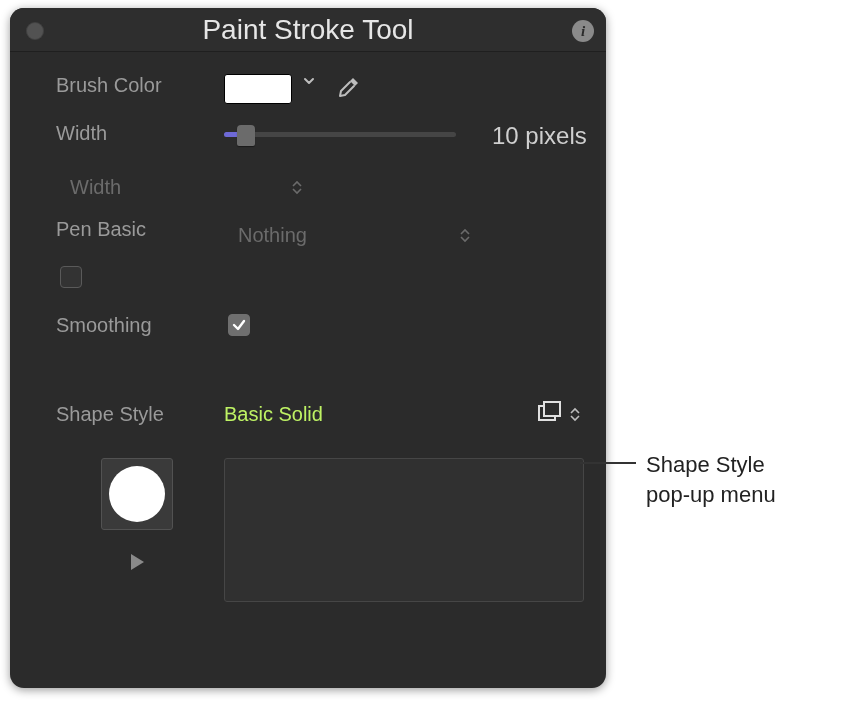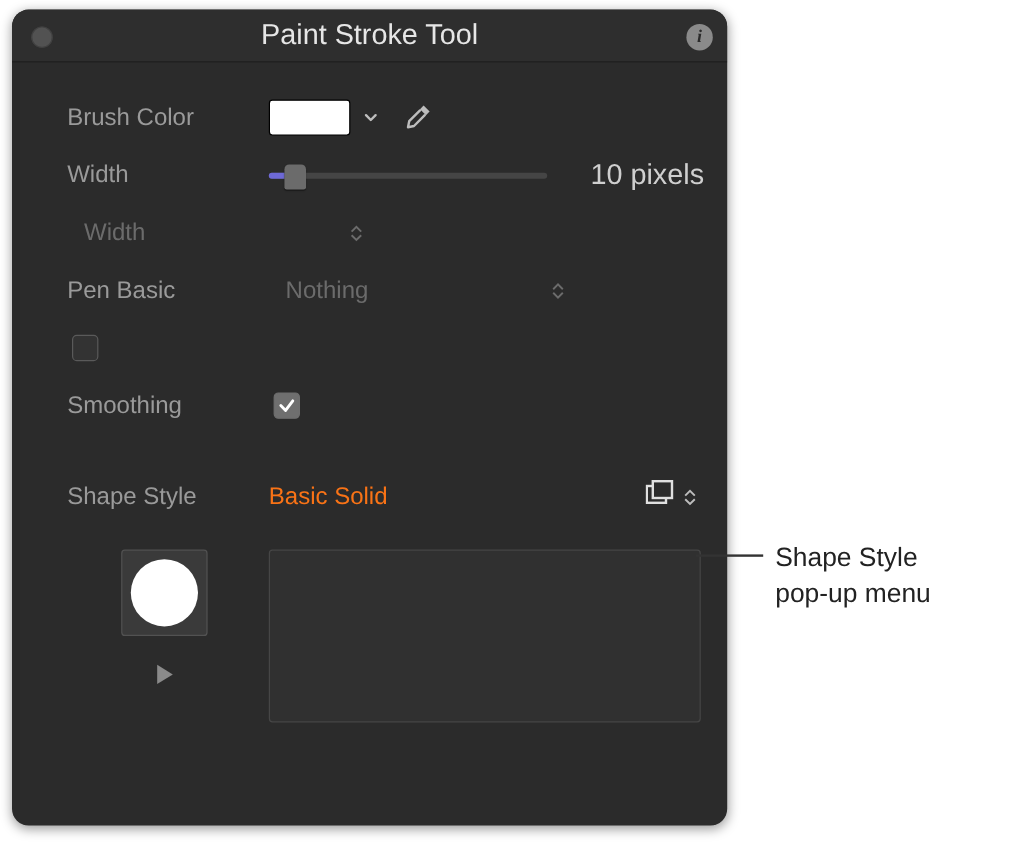--- a/index.html
+++ b/index.html
@@ -37,21 +37,21 @@
       left: 16px;
       top: 14px;
       width: 18px;
       height: 18px;
       border-radius: 50%;
       background: #525252;
       box-shadow: inset 0 0 0 1px rgba(0,0,0,0.2);
     }
     .title {
       color: #e6e6e6;
-      font-size: 24px;
+      font-size: 28px;
       font-weight: 400;
     }
     .info-btn {
       position: absolute;
       right: 12px;
       top: 12px;
       width: 22px;
       height: 22px;
       border-radius: 50%;
       background: #8a8a8a;
@@ -62,21 +62,20 @@
       font-family: Georgia, serif;
       font-weight: bold;
       color: #2b2b2b;
       font-size: 15px;
     }
     .body {
       padding: 22px 18px 18px 46px;
     }
     .row {
       display: flex;
-      align-items: center;
       min-height: 48px;
     }
     .label {
       width: 168px;
       color: #9a9a9a;
       font-size: 20px;
     }
     .colorwell {
       width: 68px;
       height: 30px;
@@ -159,21 +158,21 @@
     .checkbox.checked {
       background: #6f6f6f;
       border-color: #6f6f6f;
     }
     .shapestyle-row {
       margin-top: 28px;
       display: flex;
       align-items: center;
     }
     .shapestyle-value {
-      color: #f97316;
+      color: #bef264;
       font-size: 20px;
     }
     .shapestyle-controls {
       margin-left: auto;
       margin-right: 8px;
       display: flex;
       align-items: center;
       gap: 8px;
     }
     .preview-row {

